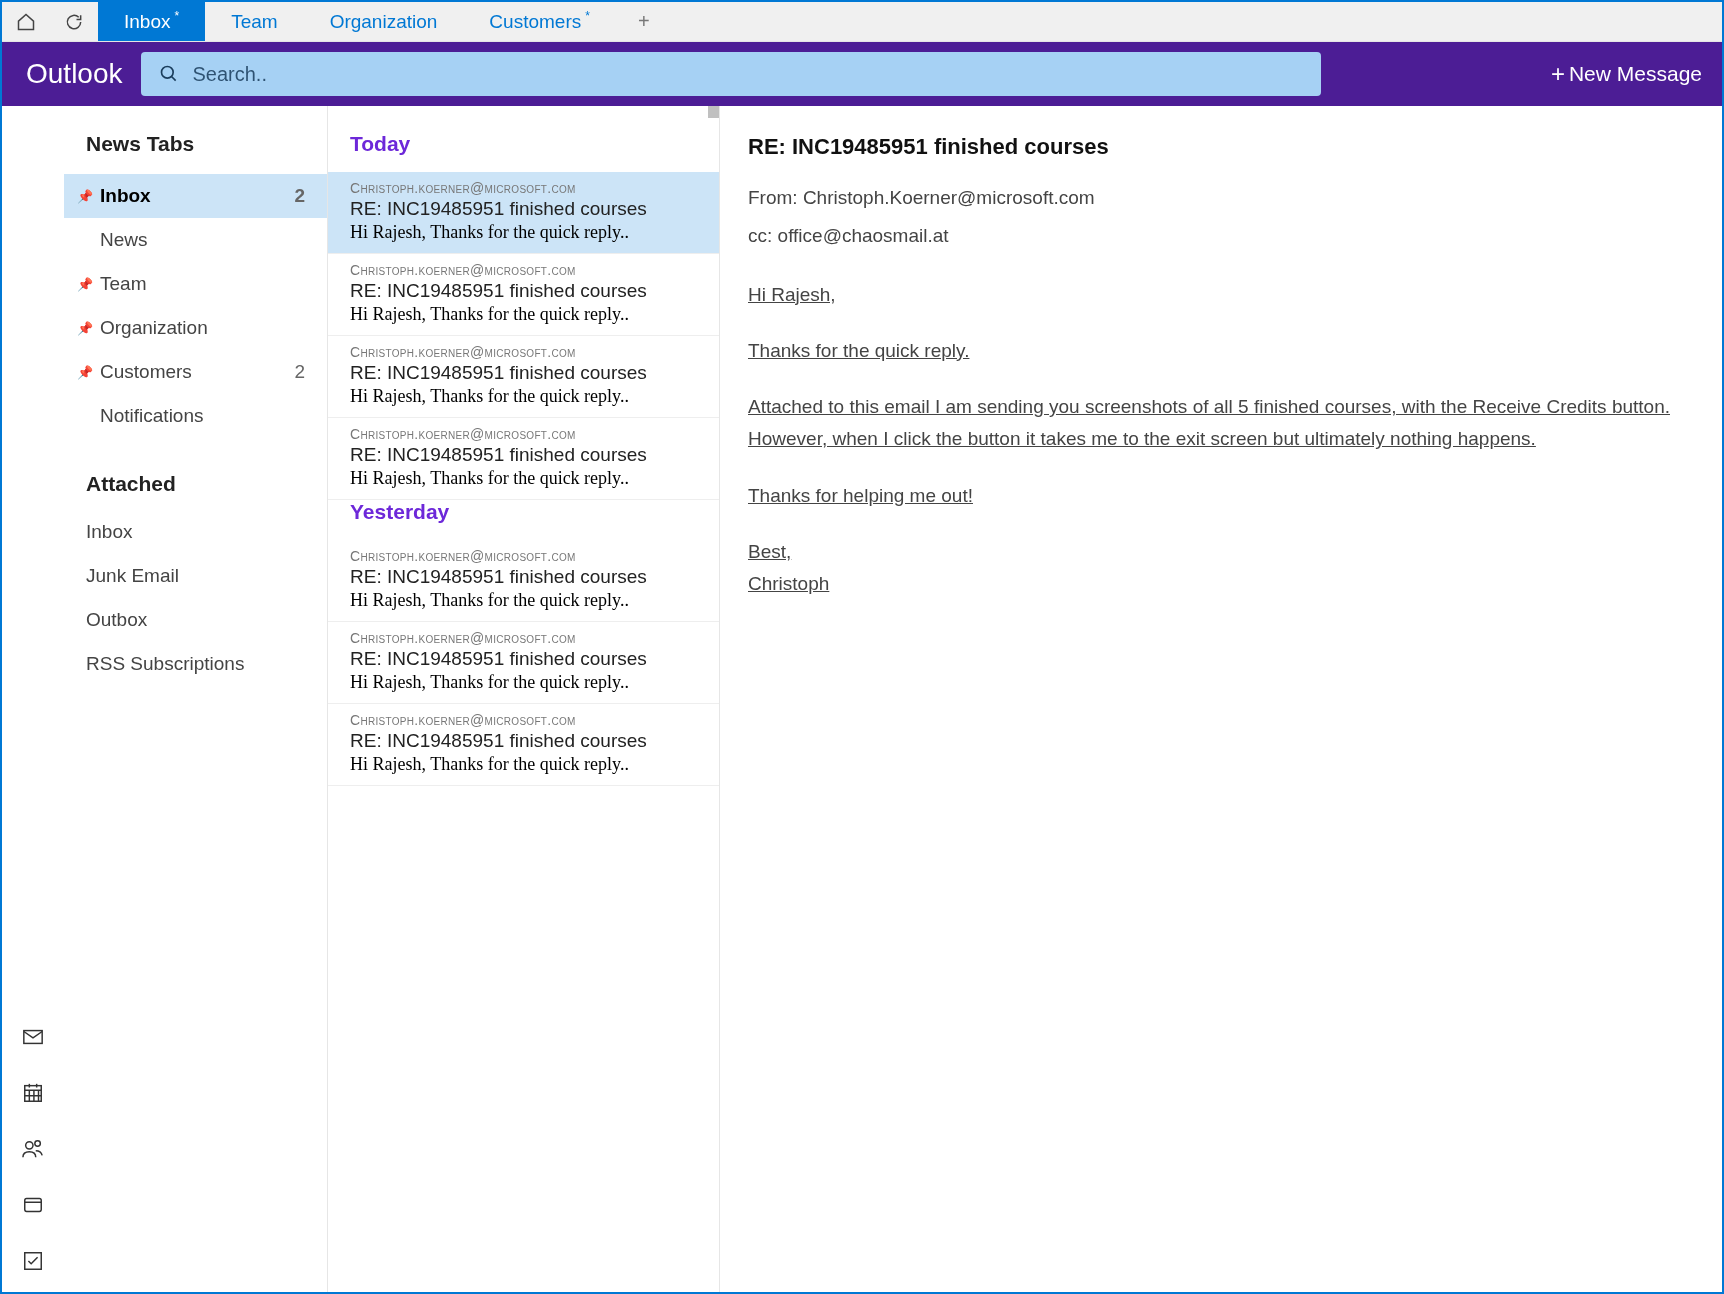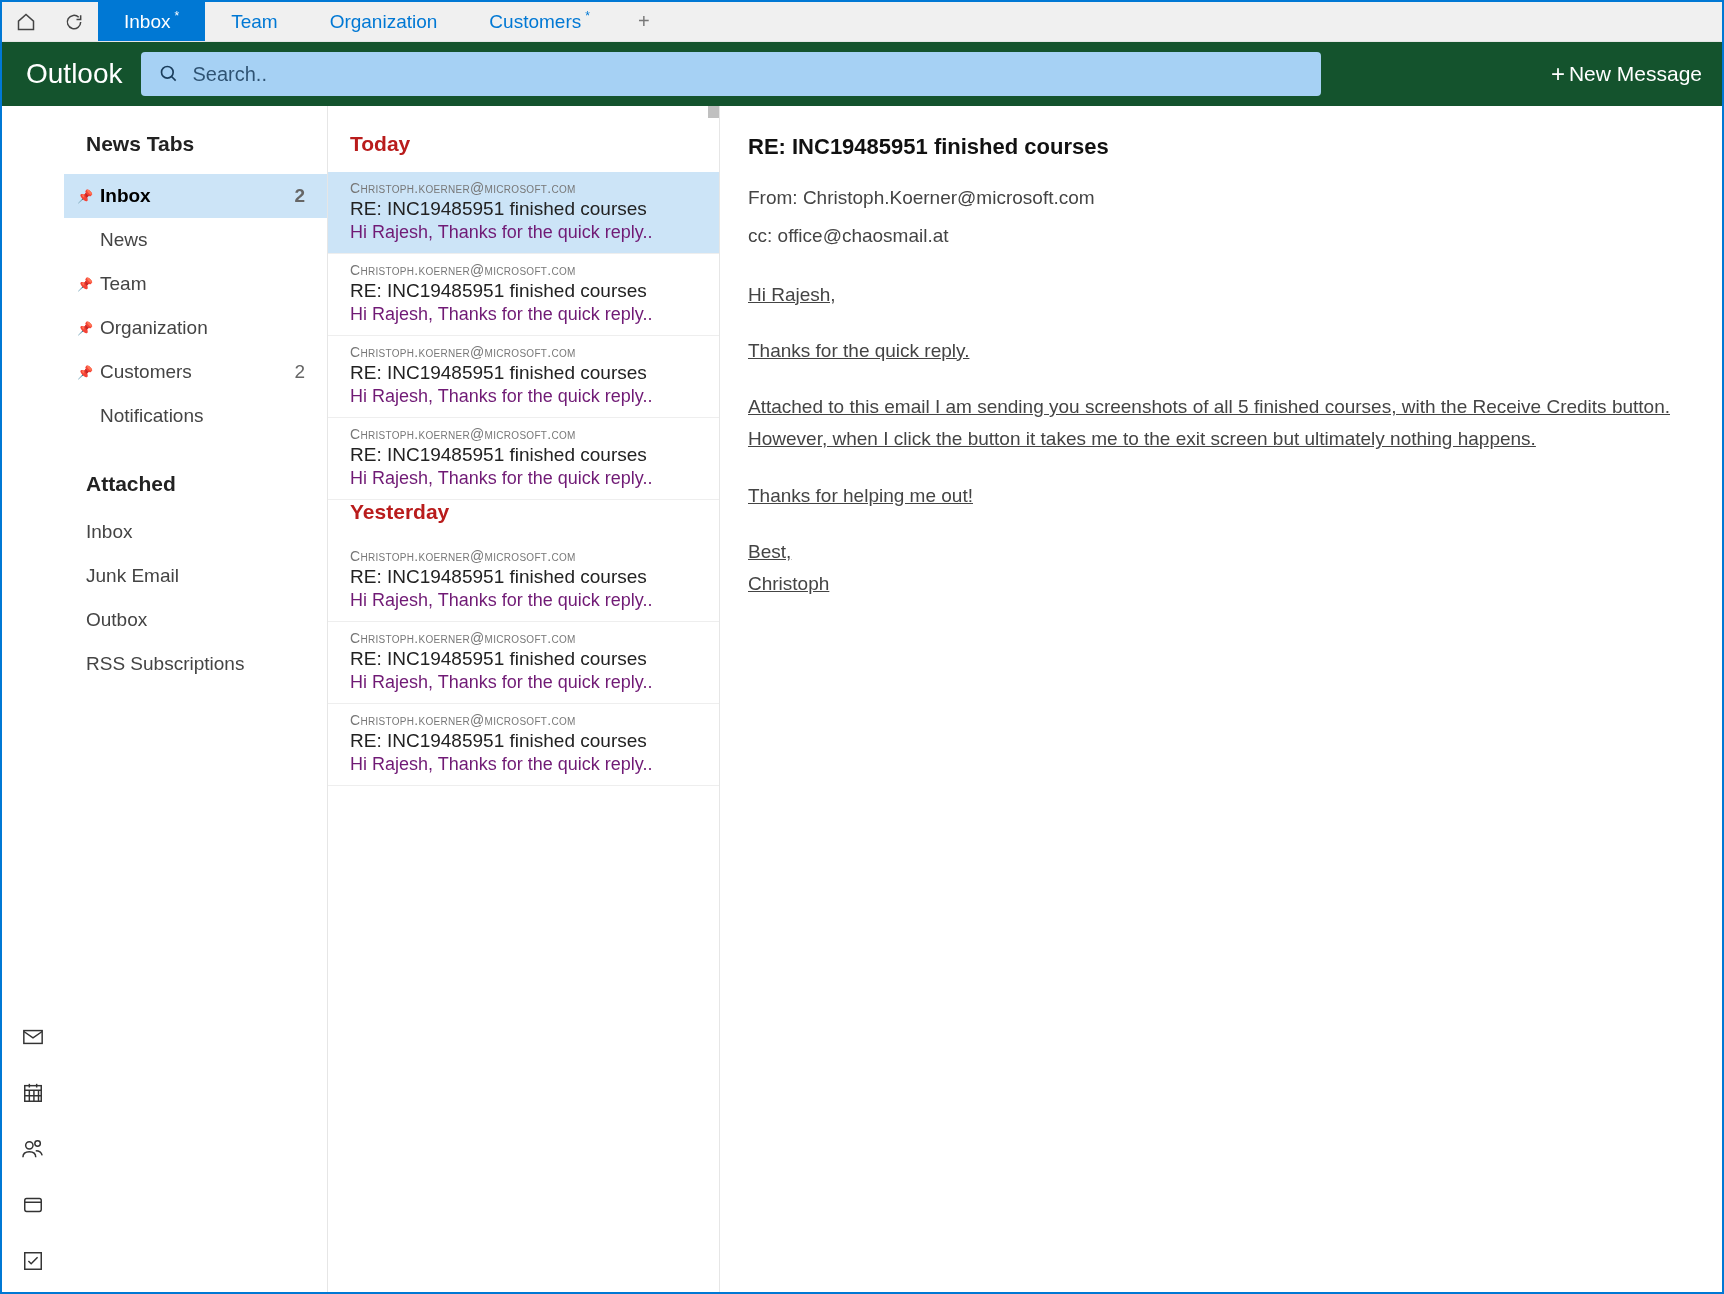--- a/index.html
+++ b/index.html
@@ -7,21 +7,21 @@
 
     
     .tab-bar { height: 40px; background: #f0f0f0; display: flex; align-items: stretch; border-bottom: 1px solid #e5e5e5; }
     .tab-bar .icon-btn { width: 48px; display:flex; align-items:center; justify-content:center; color:#444; cursor:pointer; }
     .tab { padding: 0 26px; display:flex; align-items:center; color:#0078d4; cursor:pointer; font-size:19px; }
     .tab .dirty { font-size:12px; margin-left:4px; position:relative; top:-6px; }
     .tab.active { background:#0078d4; color:#fff; }
     .tab.add { color:#777; padding:0 22px; font-size:20px; }
 
     
-    .header-bar { height: 64px; background:#14532d; display:flex; align-items:center; padding:0 20px 0 24px; gap:18px; }
+    .header-bar { height: 64px; background:#4c1d95; display:flex; align-items:center; padding:0 20px 0 24px; gap:18px; }
     .app-title { color:#fff; font-weight:300; font-size:28px; }
     .search-box { flex:0 0 1180px; height:44px; background:#a6d1f4; border-radius:4px; display:flex; align-items:center; padding:0 18px; gap:14px; }
     .search-box input { flex:1; background:transparent; border:none; outline:none; font-size:20px; color:#1a3d5c; }
     .search-box input::placeholder { color:#1a3d5c; opacity:.85; font-style:normal; }
     .header-spacer { flex:1; }
     .new-message { color:#fff; font-size:21px; display:flex; align-items:center; gap:4px; cursor:pointer; }
     .new-message .plus { font-size:24px; font-weight:300; line-height:1; }
 
     
     .main { display:flex; height: calc(1294px - 40px - 64px - 4px); }
@@ -40,27 +40,27 @@
     .sidebar .item.indent .pin { visibility:hidden; }
     .sidebar .item.indent { padding-left:12px; }
     .sidebar .item.selected { background:#cce4f7; font-weight:600; color:#000; }
     .sidebar .folders-header { padding:34px 22px 14px; font-weight:600; font-size:21px; color:#222; }
     .sidebar .folder-item { height:44px; padding:0 22px; font-size:19px; color:#444; display:flex; align-items:center; cursor:pointer; }
 
     
     .message-list { width: 392px; border-right:1px solid #e6e6e6; position:relative; overflow:hidden; }
     .message-list .scroll-thumb { position:absolute; right:0; top:0; width:11px; height:12px; background:#c0c0c0; }
     .ml-inner { padding:26px 0 0 0; }
-    .group-header { padding:0 22px 16px; font-weight:600; font-size:21px; color:#b91c1c; }
+    .group-header { padding:0 22px 16px; font-weight:600; font-size:21px; color:#6d28d9; }
     .msg { padding:8px 22px 10px; border-bottom:1px solid #eee; cursor:pointer; }
     .msg.selected { background:#cce4f7; }
     .msg .from { font-size:14px; color:#777; font-variant: small-caps; letter-spacing:.3px; text-transform: lowercase; }
     .msg .from::first-letter { text-transform: uppercase; }
     .msg .subj { font-size:19px; color:#222; margin-top:2px; }
-    .msg .prev { font-size:18px; color:#701a75; margin-top:2px; white-space:nowrap; overflow:hidden; text-overflow:ellipsis; }
+    .msg .prev { font-size:18px; color:#000000; margin-top:2px; white-space:nowrap; overflow:hidden; text-overflow:ellipsis;font-family:Liberation Serif, serif; }
 
     
     .reading { flex:1; padding:28px 28px; font-size:19px; color:#444; }
     .reading .subject { font-weight:600; font-size:22px; color:#111; }
     .reading .meta { margin-top:22px; line-height:1.7; }
     .reading .body { margin-top:26px; line-height:1.7; }
     .reading .body p { margin-bottom:24px;text-decoration:underline; }
 
     svg { display:block; }
   </style>

